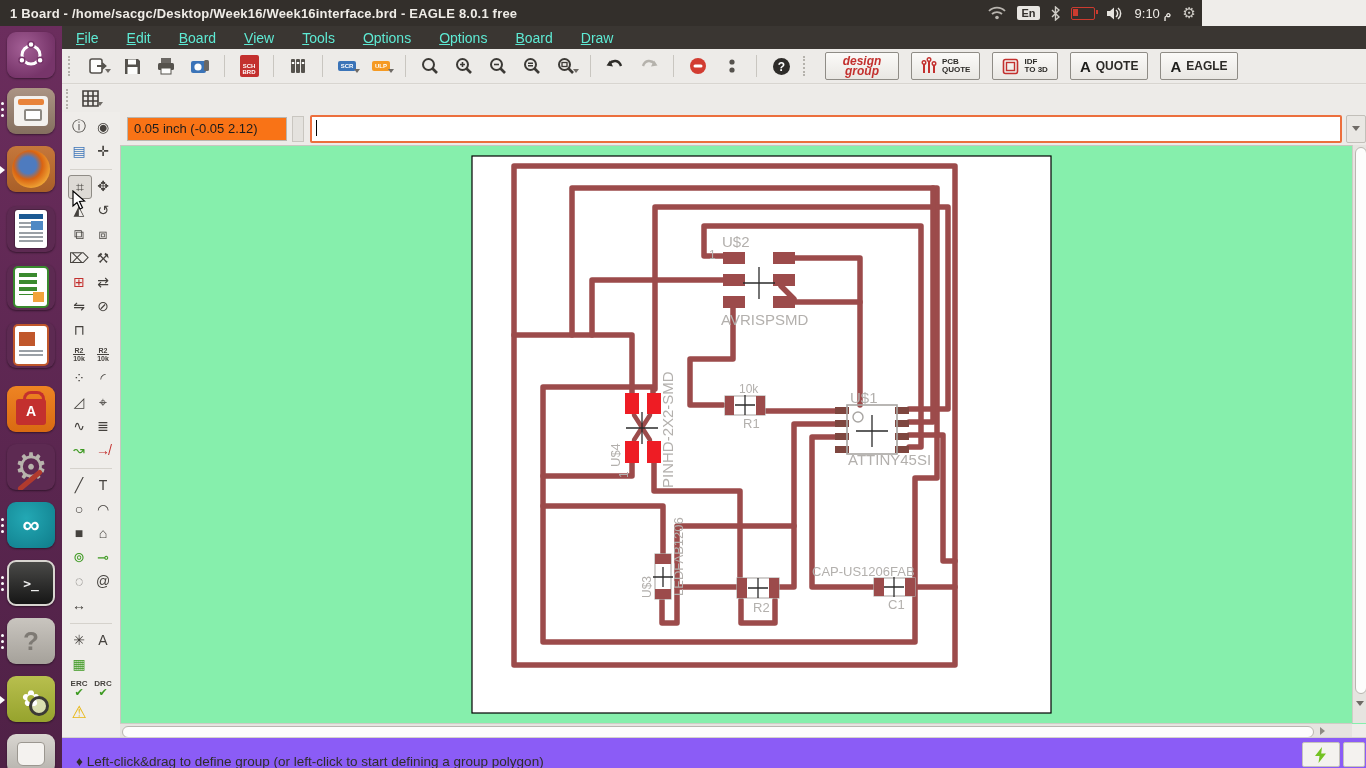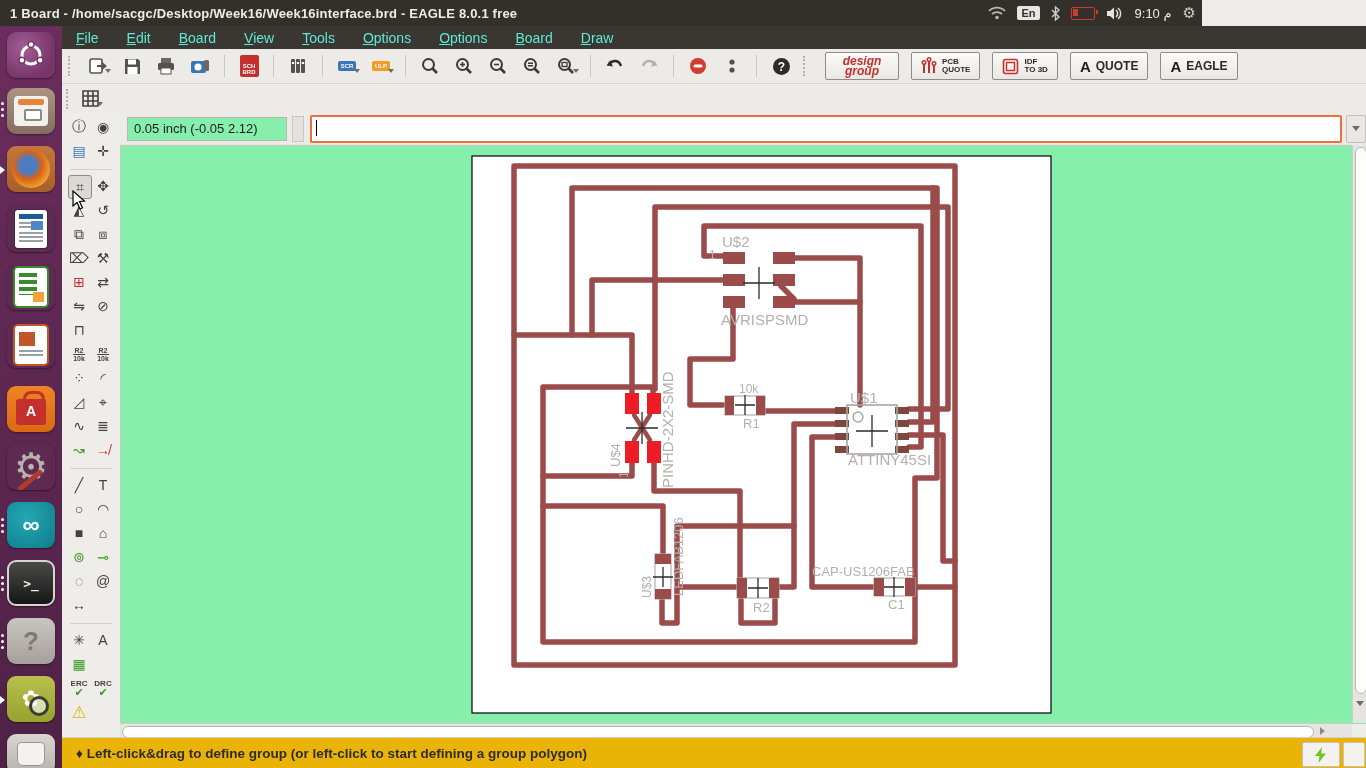--- a/index.html
+++ b/index.html
@@ -31,21 +31,21 @@
   .badge.orange{background:#f59a23;}
   .tb-button{height:26px;border:1px solid #8f8c86;border-radius:2px;background:linear-gradient(#fbfaf8,#e9e7e3);
     display:flex;align-items:center;gap:5px;padding:0 9px;margin-left:6px;}
   .tb-button .atk{font-weight:bold;font-size:15px;color:#1d1d1b;}
   .tb-button .lbl{font-size:12px;font-weight:bold;color:#2c2a27;}
   .dlink{color:#c3302e;font-style:italic;font-weight:bold;font-size:12px;line-height:10px;text-align:center;}
   .mini2{font-size:8px;font-weight:bold;color:#2c2a27;line-height:8px;white-space:pre-line;text-align:left;}
   
   #gridrow{position:absolute;left:62px;top:85px;width:1304px;height:27px;background:#edebe8;display:flex;align-items:center;}
   #coordrow{position:absolute;left:120px;top:112px;width:1246px;height:33px;background:#edebe8;display:flex;align-items:center;}
-  #coordbox{margin-left:7px;width:148px;height:22px;background:#86efac;border:1px solid #b9b6b0;font-size:13px;color:#1c1c1c;
+  #coordbox{margin-left:7px;width:148px;height:22px;background:#f97316;border:1px solid #b9b6b0;font-size:13px;color:#1c1c1c;
     display:flex;align-items:center;padding:0 6px;}
   #coordsep{width:10px;height:24px;background:#e4e2de;border:1px solid #c9c6c0;margin-left:5px;}
   #cmdwrap{margin-left:6px;width:1040px;height:24px;background:#fff;border:2px solid #ec6f3d;border-radius:2px;position:relative;}
   #cmdwrap input{position:absolute;left:2px;top:1px;width:1030px;height:18px;border:none;outline:none;font-size:13px;background:transparent;}
   #caret{position:absolute;left:4px;top:3px;width:1px;height:16px;background:#000;}
   #cmd-dd{margin-left:4px;width:18px;height:26px;background:#e9e7e3;border:1px solid #c2bfb9;border-radius:2px;
     display:flex;align-items:center;justify-content:center;}
   .tri-down{width:0;height:0;border:4px solid transparent;border-top:5px solid #6f6b66;margin-top:4px;}
   .tri-right{width:0;height:0;border:4px solid transparent;border-left:5px solid #8d8a84;margin-left:4px;}
   
@@ -72,22 +72,22 @@
   
   #canvas{position:absolute;left:120px;top:145px;width:1232px;height:578px;background:#86efac;border-top:1px solid #c9c6c0;border-left:1px solid #c9c6c0;padding-left:21px;}
   
   #vscroll{position:absolute;left:1352px;top:145px;width:14px;height:578px;background:#e6e4e0;border-left:1px solid #cfccc6;}
   #vthumb{position:absolute;left:2px;top:2px;width:10px;height:545px;background:#fdfdfc;border:1px solid #b9b6b0;border-radius:6px;}
   #vbtn{position:absolute;left:0;top:552px;width:14px;height:16px;display:flex;justify-content:center;}
   #hscroll{position:absolute;left:120px;top:723px;width:1232px;height:14px;background:#e6e4e0;border-top:1px solid #cfccc6;}
   #hthumb{position:absolute;left:2px;top:2px;width:1190px;height:10px;background:#fdfdfc;border:1px solid #b9b6b0;border-radius:6px;}
   #hbtn{position:absolute;left:1196px;top:0px;width:16px;height:14px;display:flex;align-items:center;}
   
-  #statusbar{position:absolute;left:62px;top:737px;width:1304px;height:31px;background:#eab308;border-top:1px solid #d5d2cc;
-    display:flex;align-items:center;font-size:13.5px;color:#2f2d2a;font-weight:bold;}
+  #statusbar{position:absolute;left:62px;top:737px;width:1304px;height:31px;background:#8b5cf6;border-top:1px solid #d5d2cc;
+    display:flex;align-items:flex-end;font-size:13.5px;color:#2f2d2a;}
   #statusmsg{margin-left:14px;}
   .sbox{position:absolute;top:4px;height:23px;border:1px solid #c5c2bc;background:#f4f2ef;border-radius:2px;}
   
   svg text{font-family:"Liberation Sans","DejaVu Sans",sans-serif;}
 </style>
 </head>
 <body>
 
 <div id="topbar">
   <span id="title">1 Board - /home/sacgc/Desktop/Week16/Week16interface.brd - EAGLE 8.0.1 free</span>

